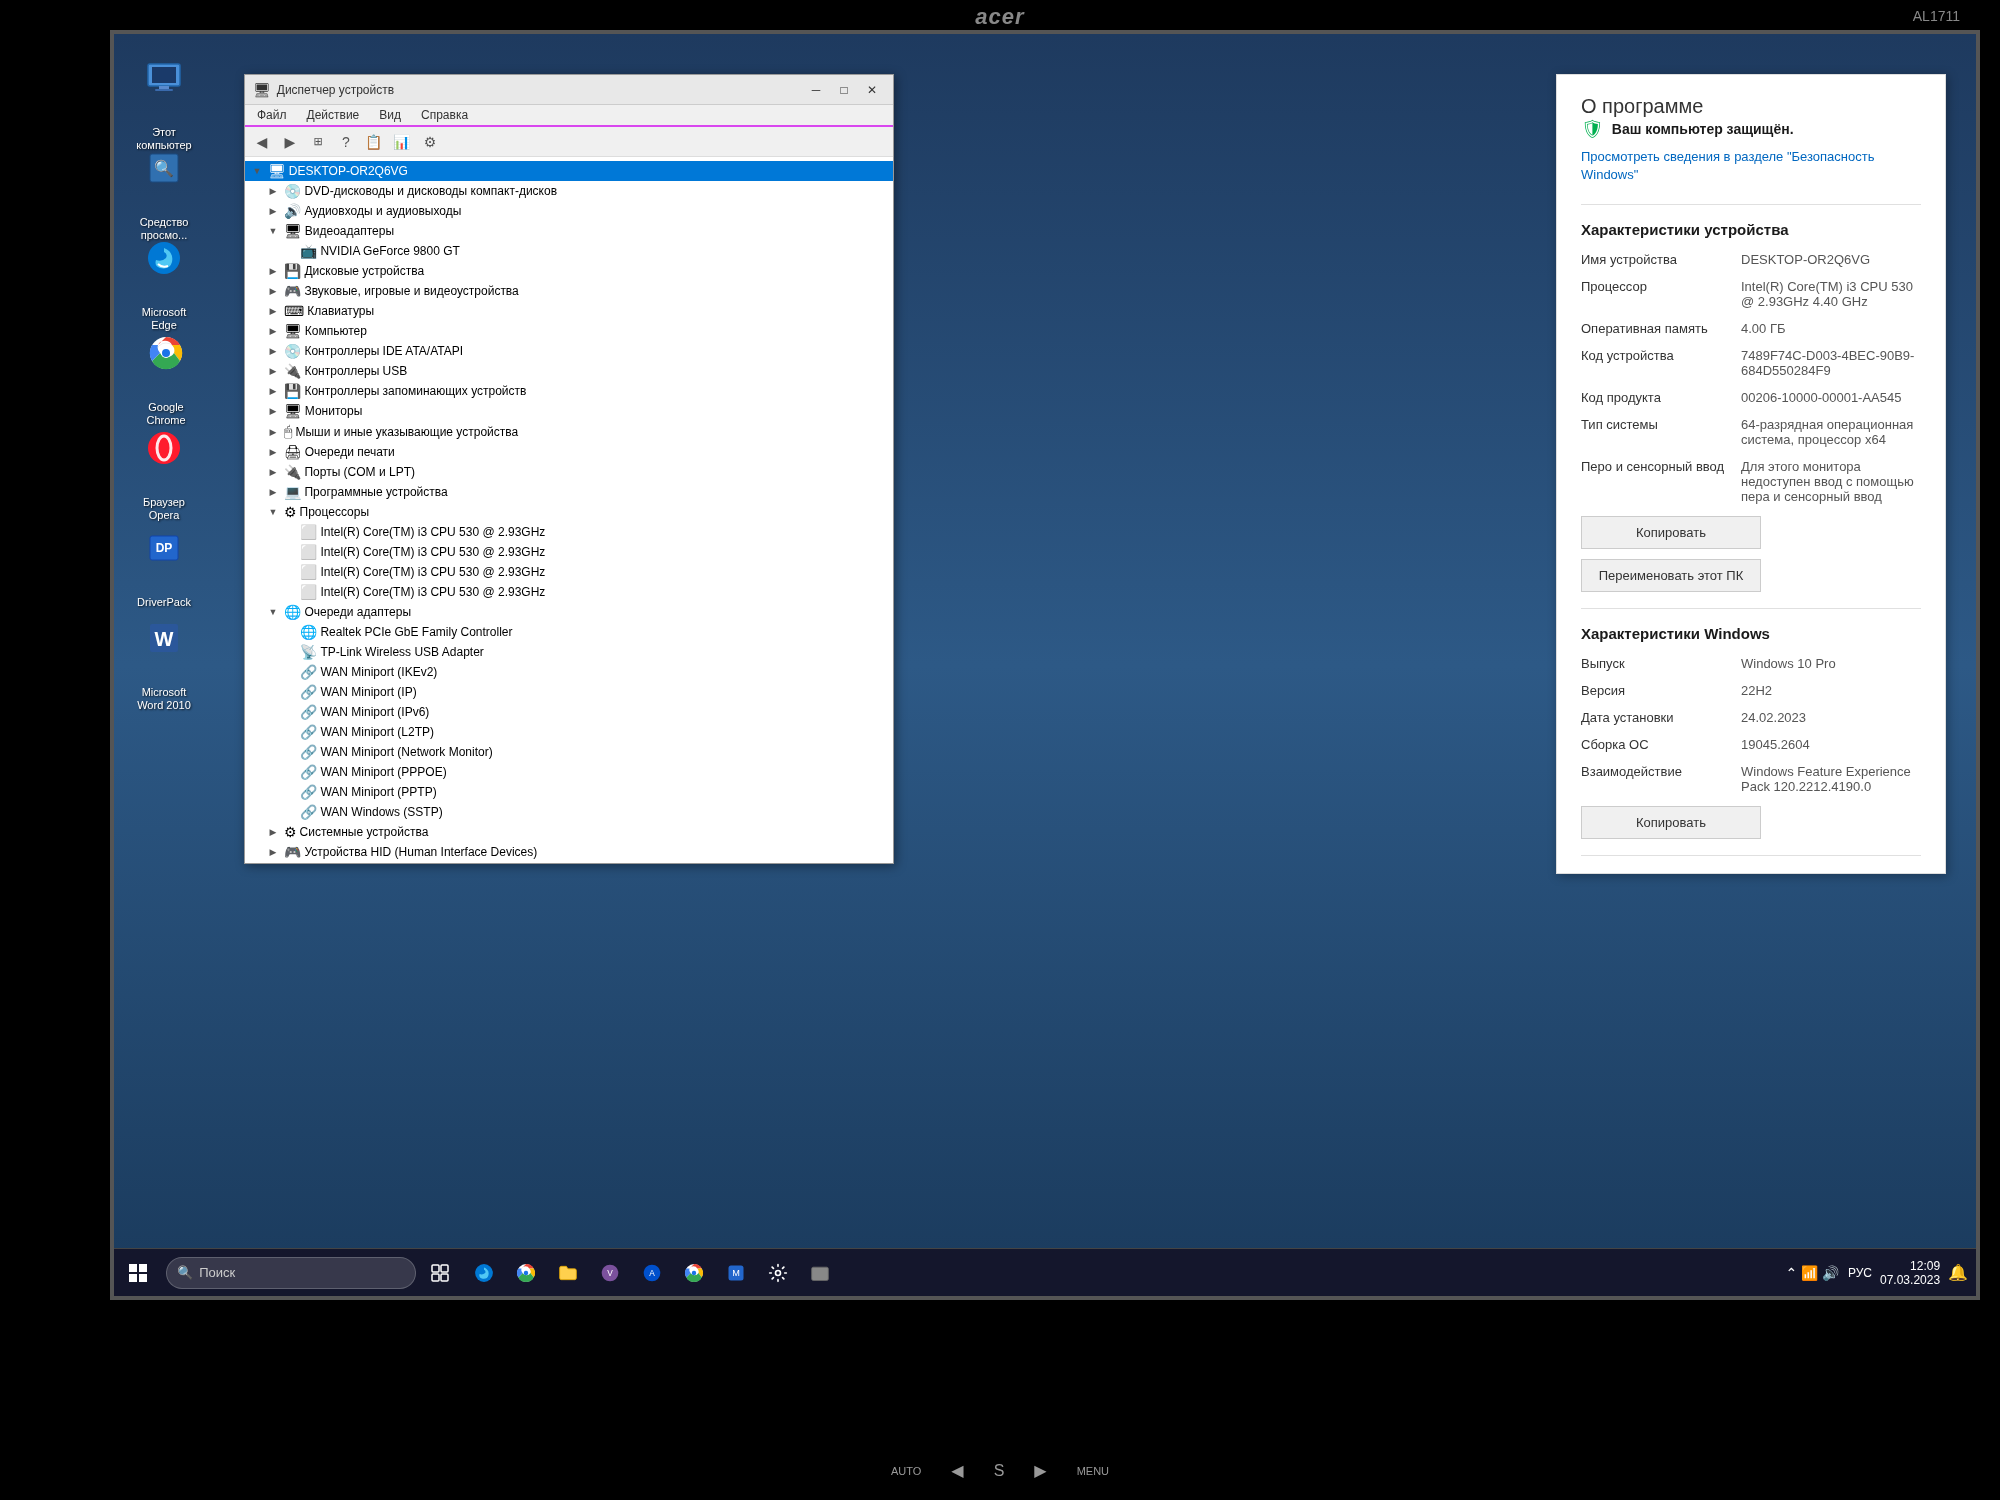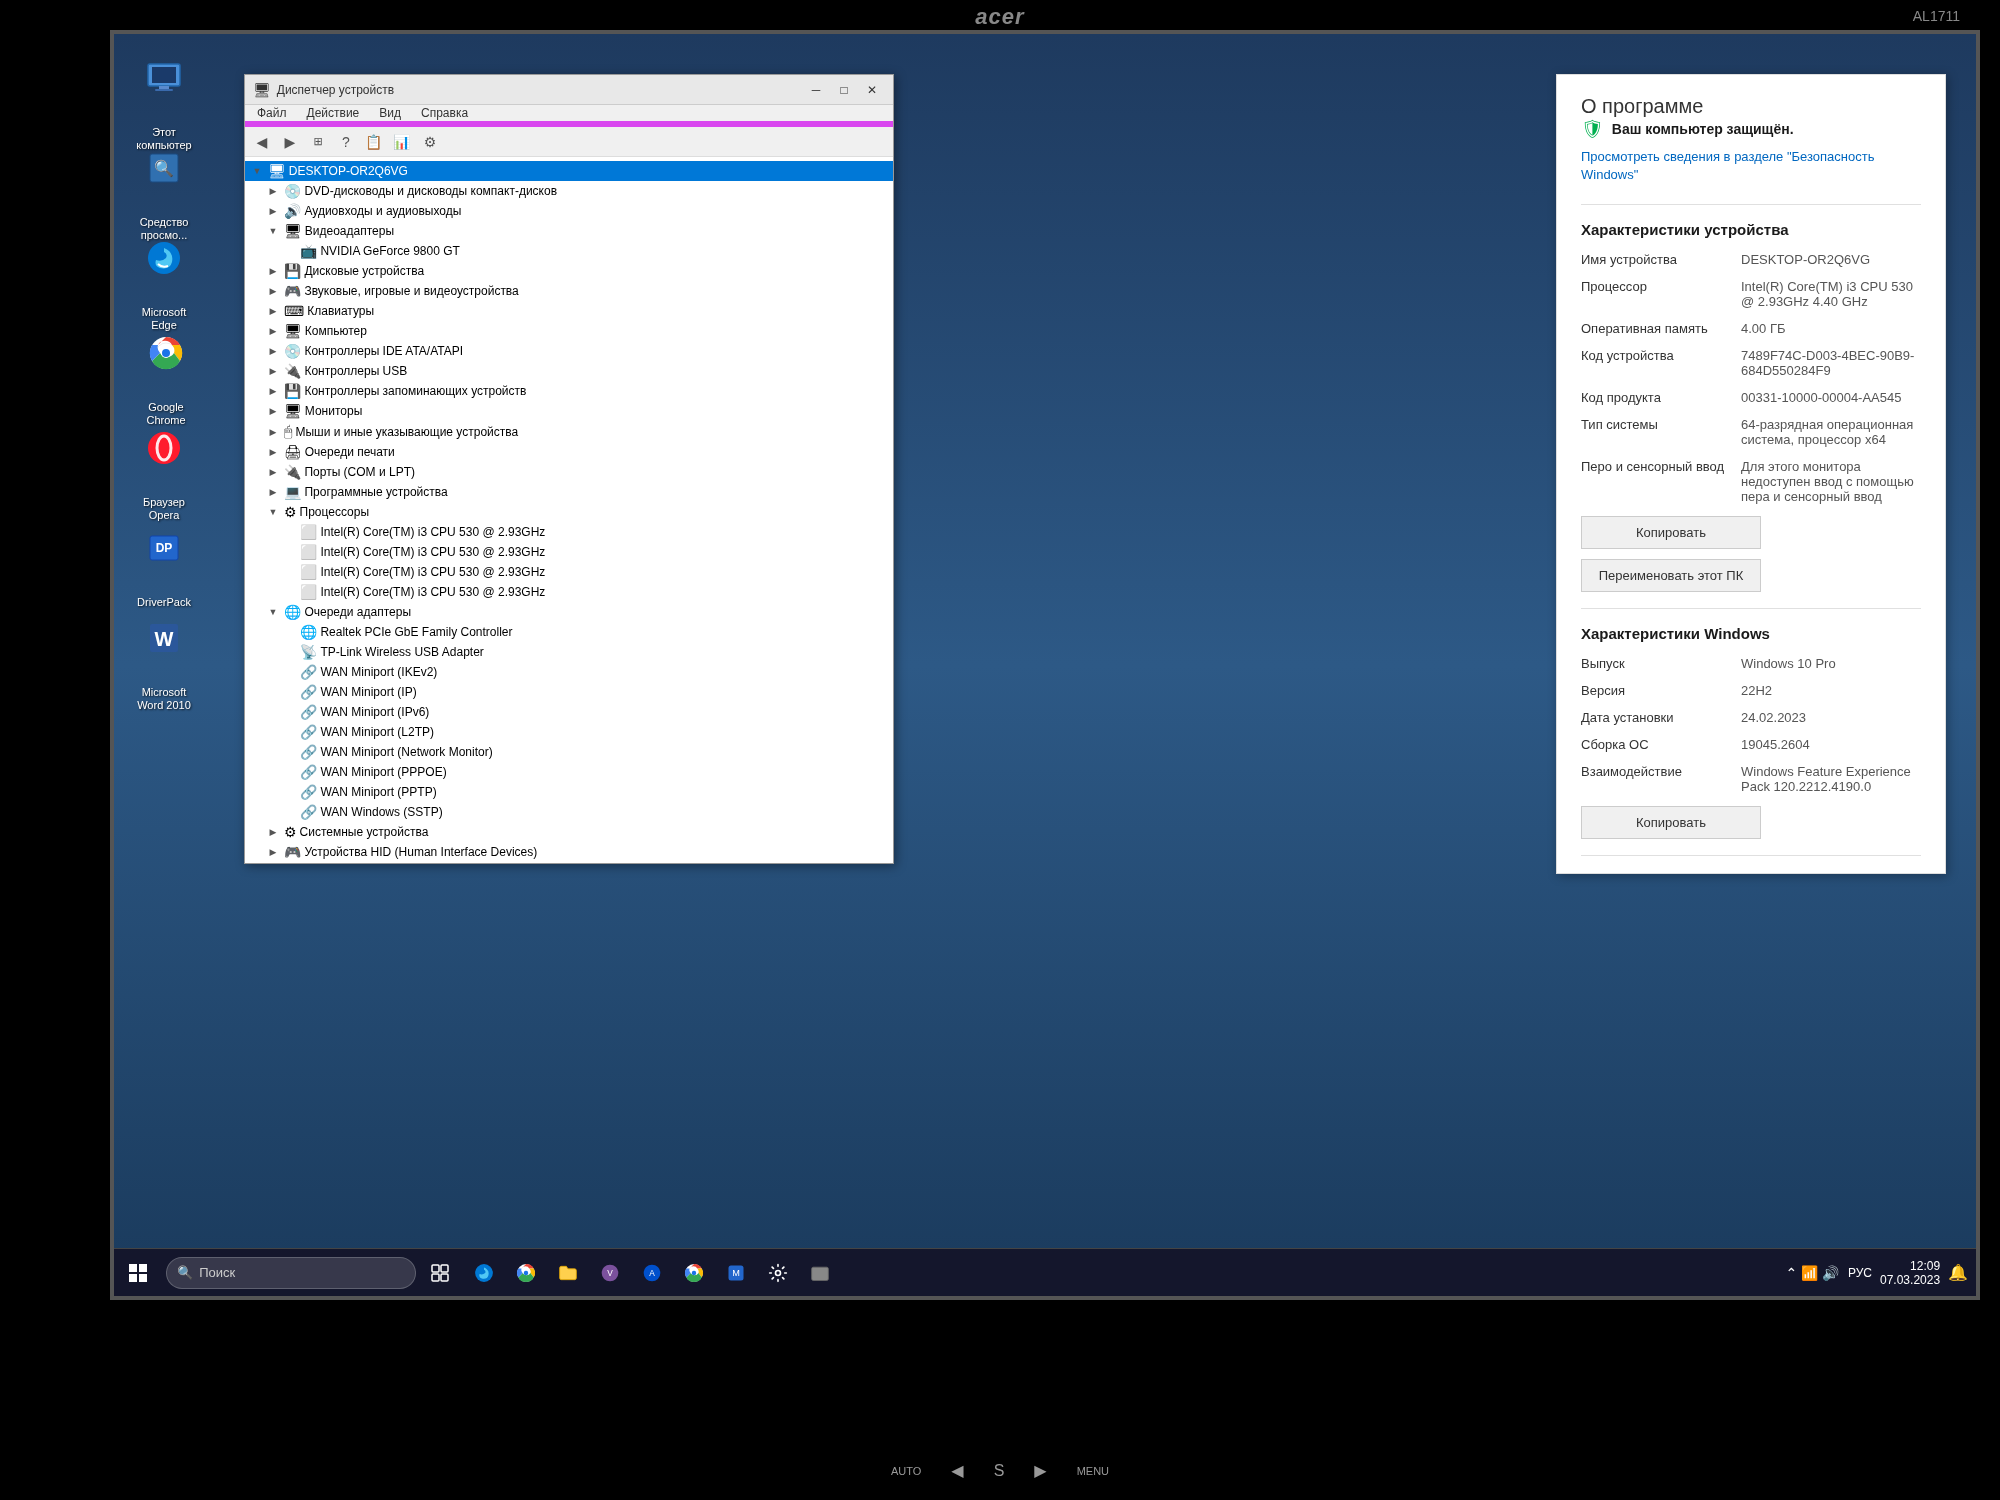--- a/index.html
+++ b/index.html
@@ -178,21 +178,21 @@
       align-items: center;
       justify-content: center;
       font-size: 12px;
       cursor: pointer;
       color: #333;
     }
 
     .window-menubar {
       height: 22px;
       background: #f0f0f0;
-      border-bottom: 6px solid #d946ef;
+      border-bottom: 2px solid #d946ef;
       display: flex;
       align-items: center;
       padding: 0 4px;
       font-size: 12px;
       gap: 4px;
     }
     .menu-item {
       padding: 2px 8px;
       cursor: pointer;
       color: #333;
@@ -683,21 +683,21 @@
             <div class="spec-row">
               <div class="spec-label">Оперативная память</div>
               <div class="spec-value">4.00 ГБ</div>
             </div>
             <div class="spec-row">
               <div class="spec-label">Код устройства</div>
               <div class="spec-value">7489F74C-D003-4BEC-90B9-684D550284F9</div>
             </div>
             <div class="spec-row">
               <div class="spec-label">Код продукта</div>
-              <div class="spec-value">00331-10000-00004-AA545</div>
+              <div class="spec-value">00206-10000-00001-AA545</div>
             </div>
             <div class="spec-row">
               <div class="spec-label">Тип системы</div>
               <div class="spec-value">64-разрядная операционная система, процессор x64</div>
             </div>
             <div class="spec-row">
               <div class="spec-label">Перо и сенсорный ввод</div>
               <div class="spec-value">Для этого монитора недоступен ввод с помощью пера и сенсорный ввод</div>
             </div>
           </div>

